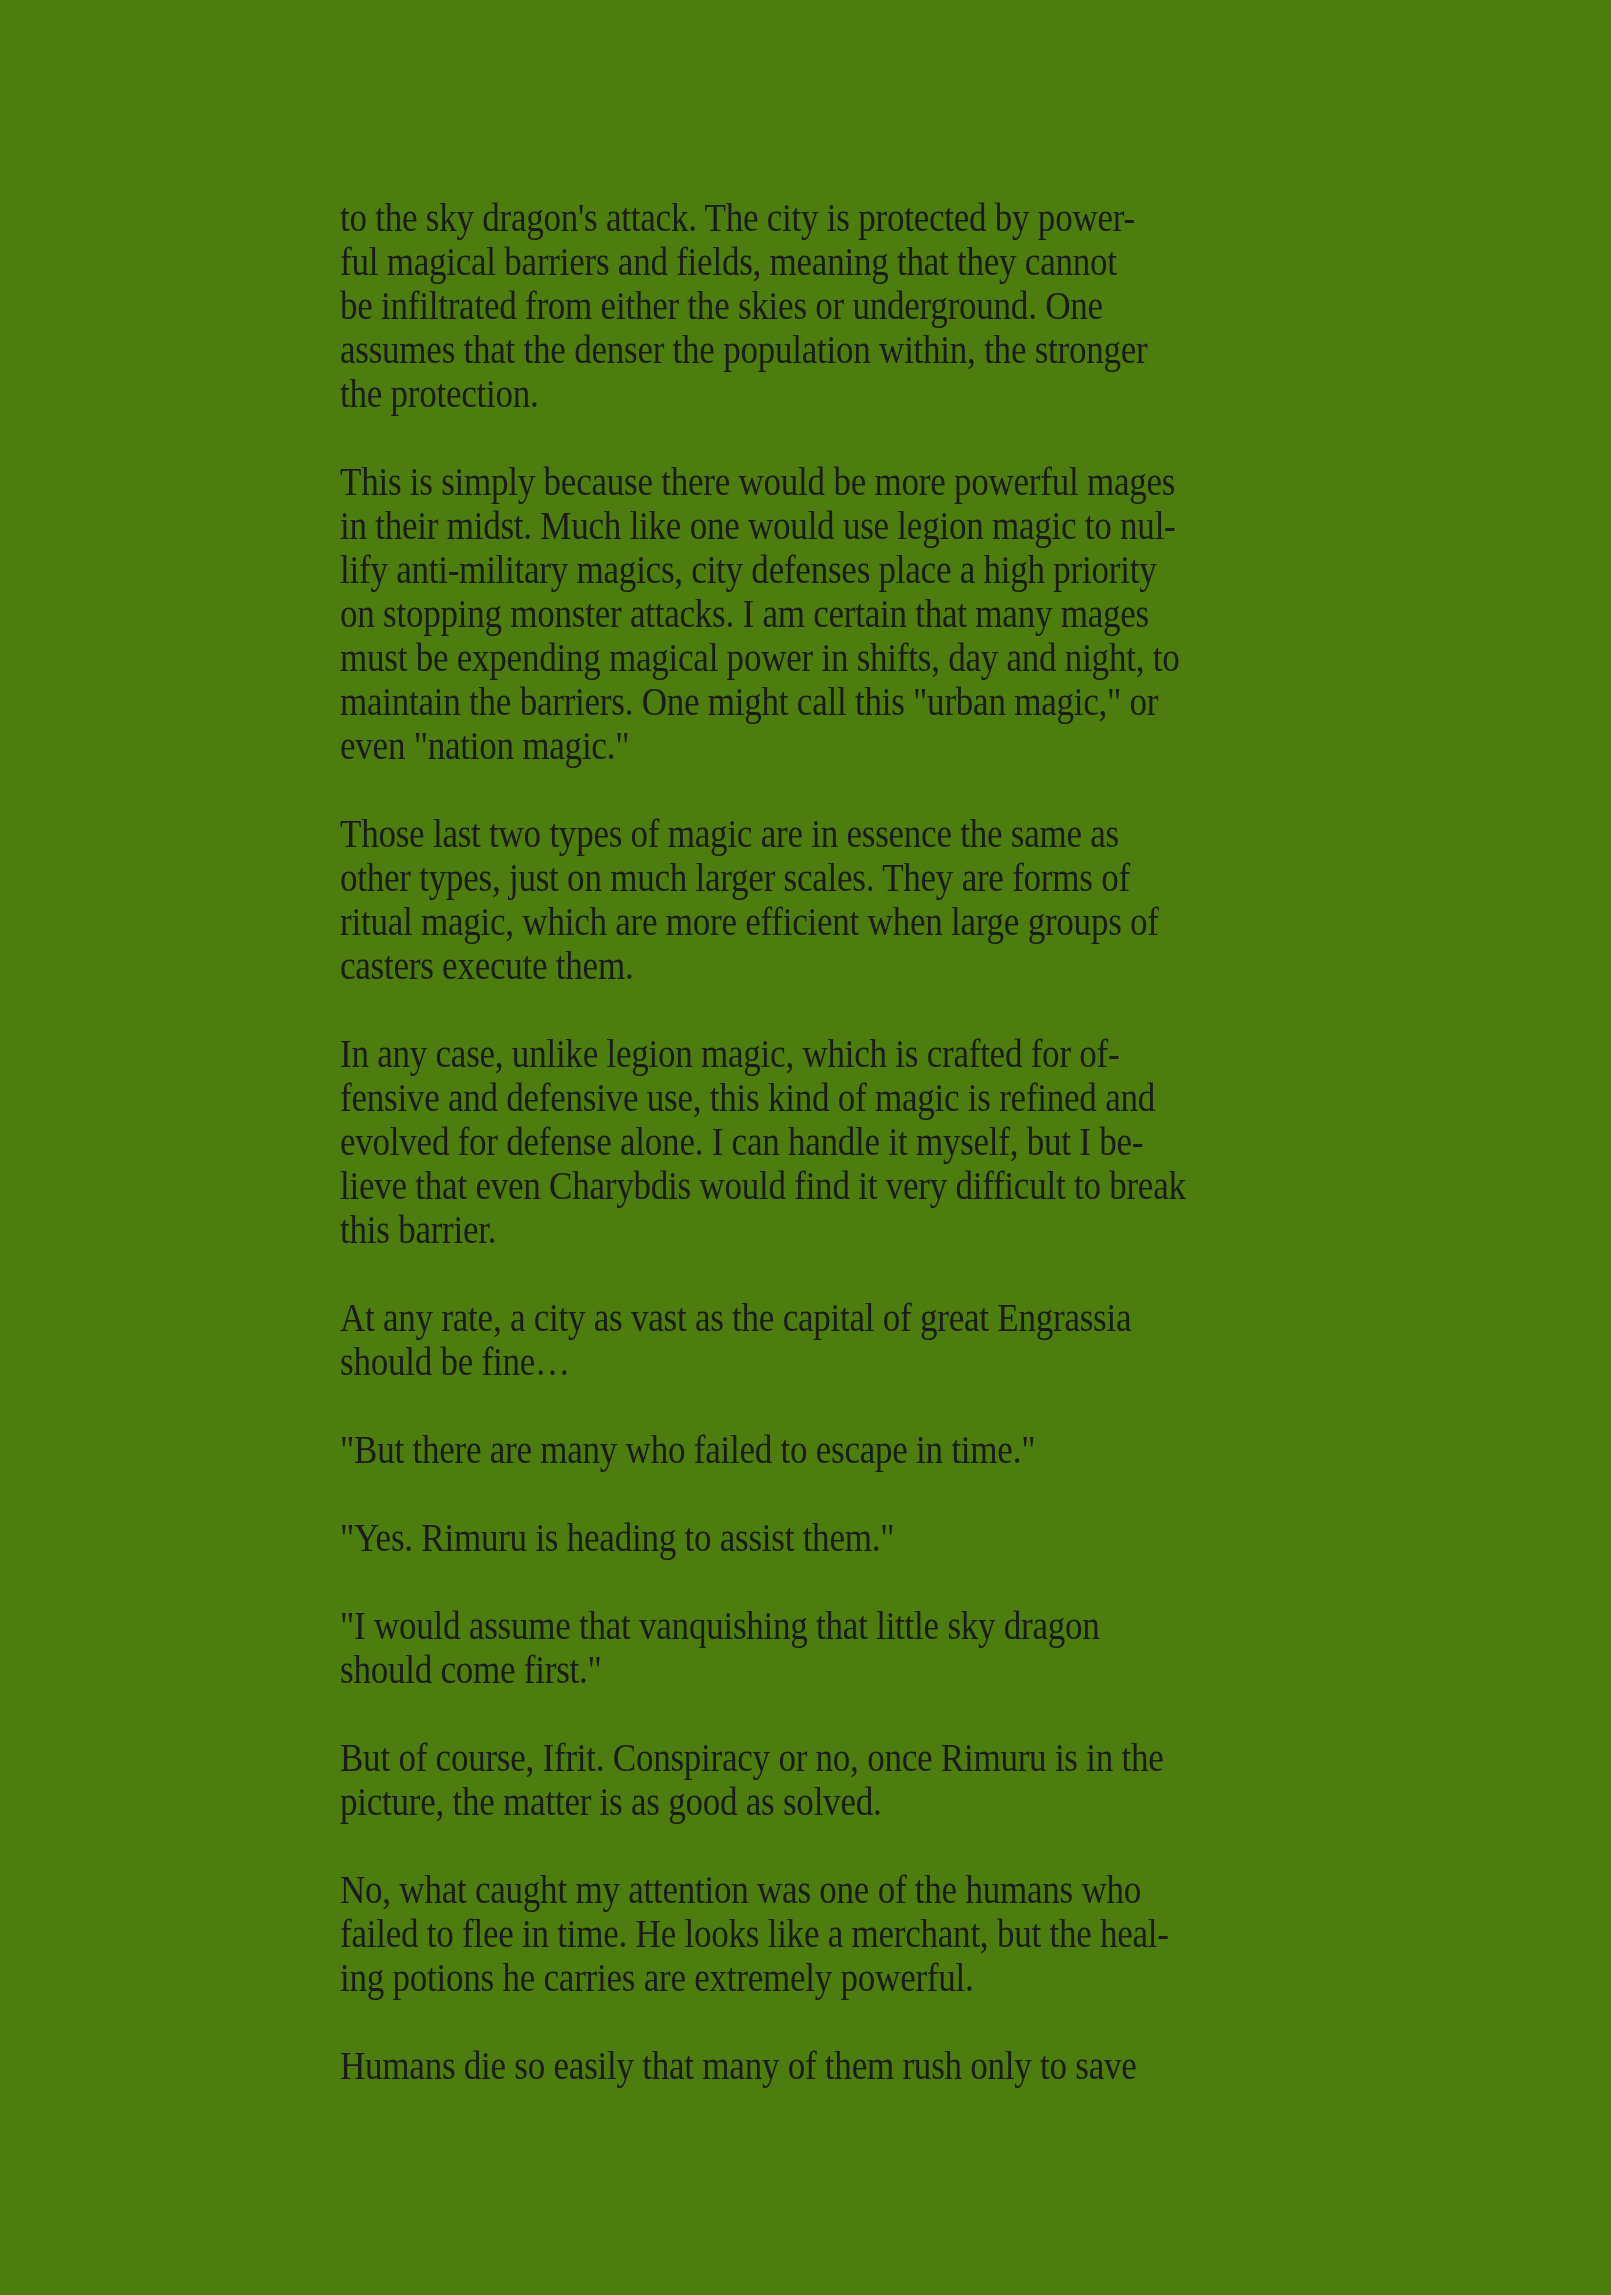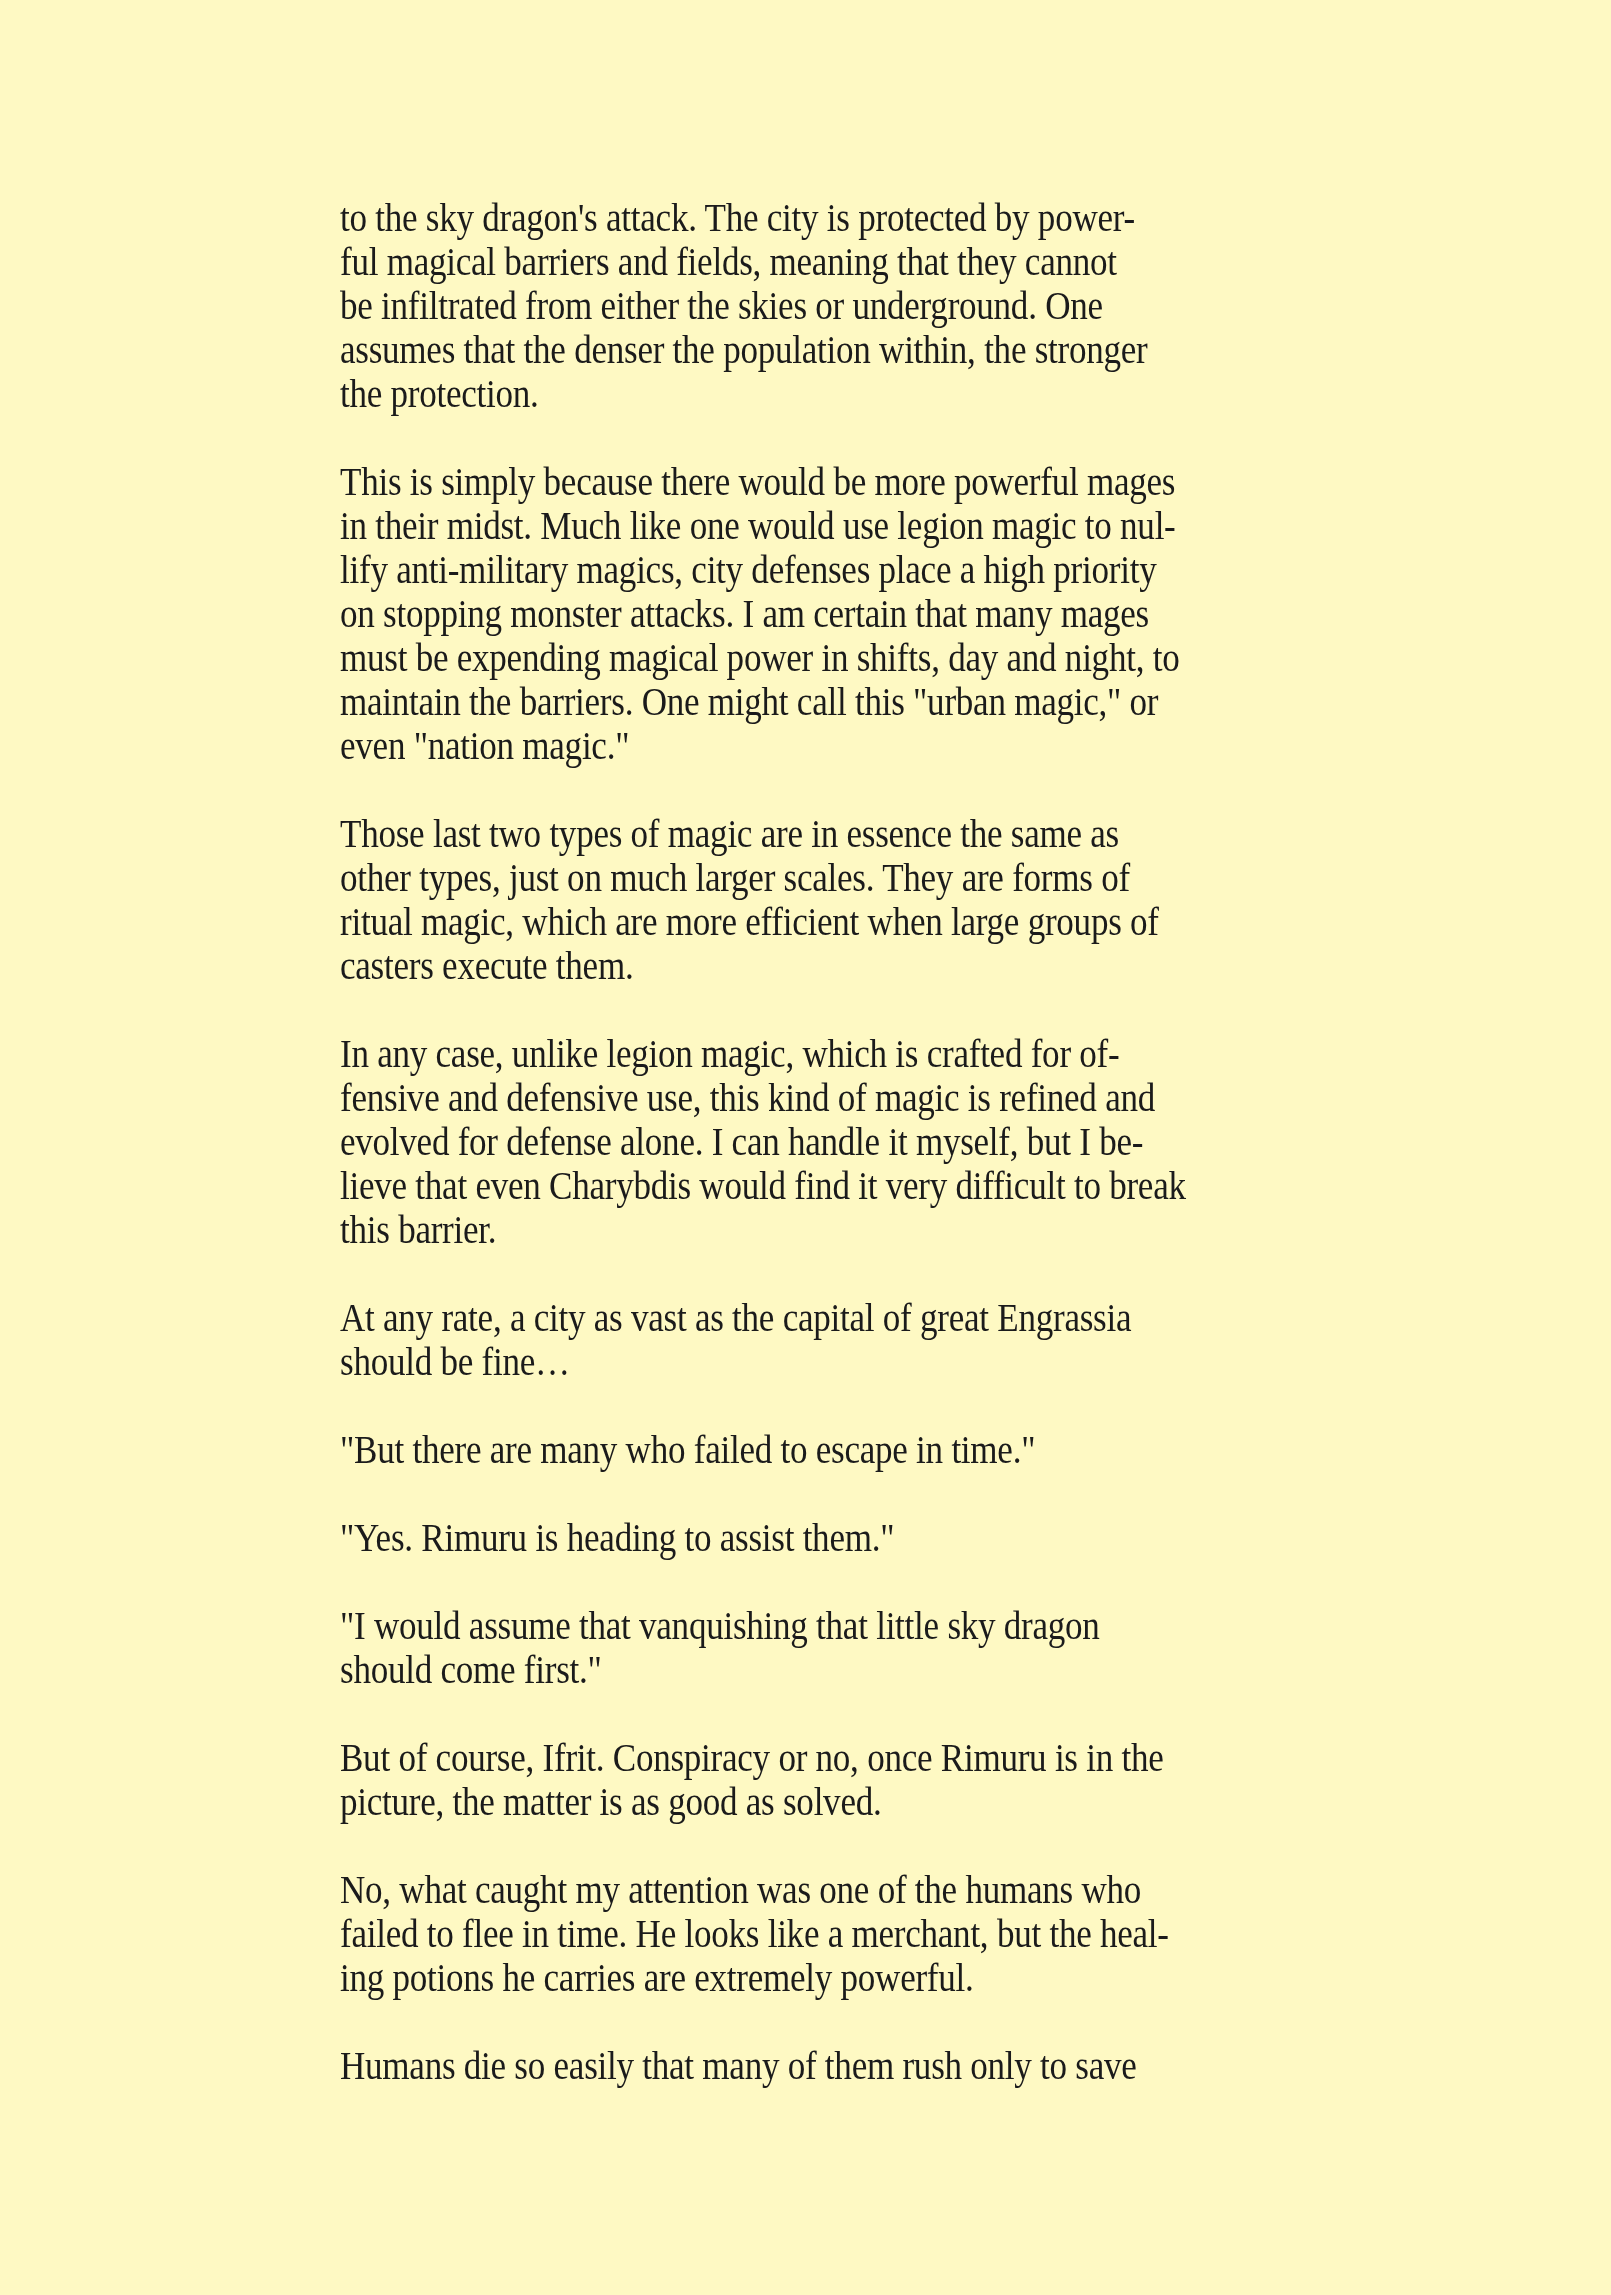--- a/index.html
+++ b/index.html
@@ -4,21 +4,21 @@
 <style>
   html, body {
     margin: 0;
     padding: 0;
     background: #ffffff;
   }
   .page {
     position: relative;
     width: 1612px;
     height: 2295px;
-    background: #fef9c3;
+    background: #4d7c0f;
     overflow: hidden;
     font-family: "Liberation Serif", "DejaVu Serif", serif;
     color: #1b1b1b;
   }
   .text-column {
     position: absolute;
     left: 340px;
     top: 195px;
     width: 1138px;
     transform: scaleX(0.855);

